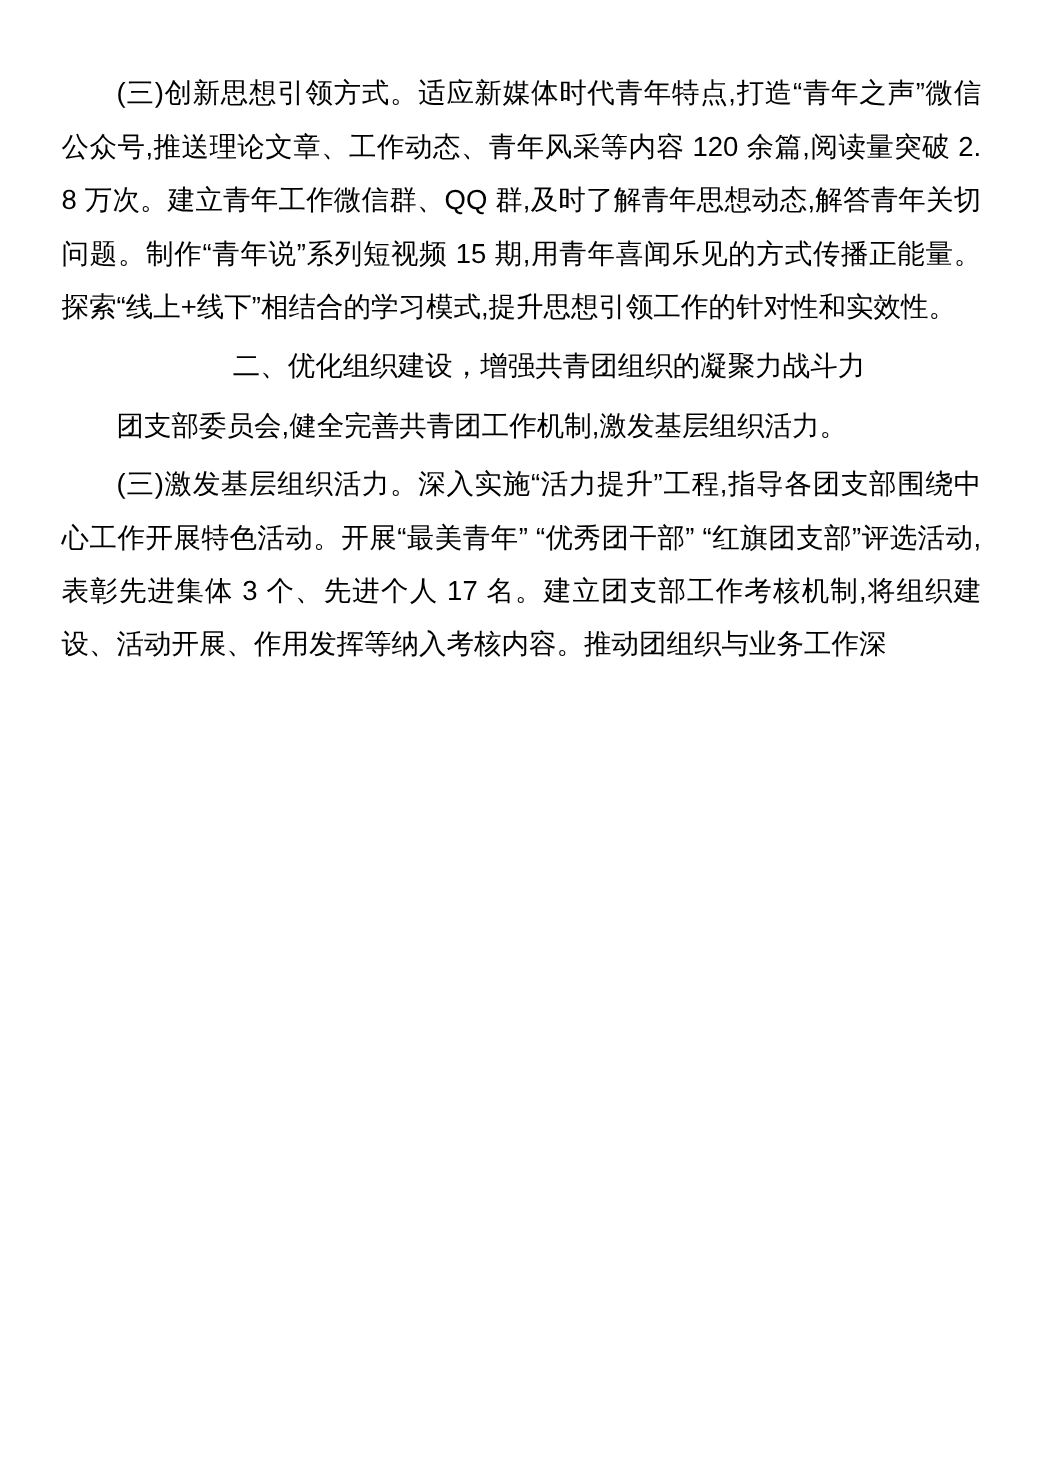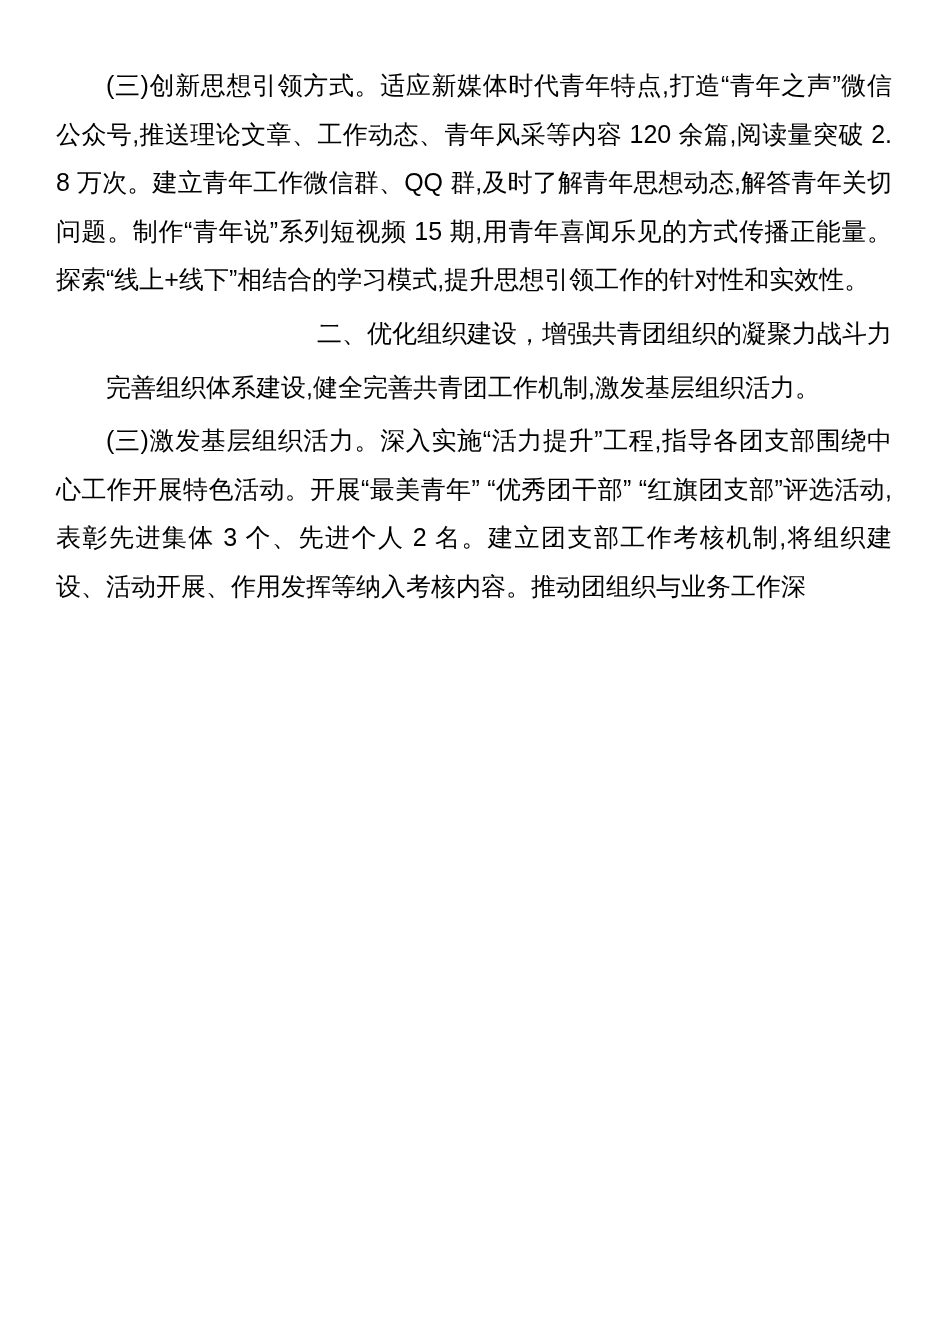--- a/index.html
+++ b/index.html
@@ -24,26 +24,26 @@
     text-align: justify;
   }
   .doc p {
     margin: 0 0 5px 0;
     padding: 0;
     text-indent: 2em;
     word-break: break-all;
   }
   .doc p.heading {
     
-    text-align: right;
+    text-align: center;
   }
 </style>
 </head>
 <body>
 
 <div class="page">
   <div class="doc">
     <p>(三)创新思想引领方式。适应新媒体时代青年特点,打造“青年之声”微信公众号,推送理论文章、工作动态、青年风采等内容 120 余篇,阅读量突破 2.8 万次。建立青年工作微信群、QQ 群,及时了解青年思想动态,解答青年关切问题。制作“青年说”系列短视频 15 期,用青年喜闻乐见的方式传播正能量。探索“线上+线下”相结合的学习模式,提升思想引领工作的针对性和实效性。</p>
     <p class="heading">二、优化组织建设，增强共青团组织的凝聚力战斗力</p>
-    <p>完善组织体系建设,健全完善共青团工作机制,激发基层组织活力。</p>
-    <p>(三)激发基层组织活力。深入实施“活力提升”工程,指导各团支部围绕中心工作开展特色活动。开展“最美青年” “优秀团干部” “红旗团支部”评选活动,表彰先进集体 3 个、先进个人 2 名。建立团支部工作考核机制,将组织建设、活动开展、作用发挥等纳入考核内容。推动团组织与业务工作深</p>
+    <p>团支部委员会,健全完善共青团工作机制,激发基层组织活力。</p>
+    <p>(三)激发基层组织活力。深入实施“活力提升”工程,指导各团支部围绕中心工作开展特色活动。开展“最美青年” “优秀团干部” “红旗团支部”评选活动,表彰先进集体 3 个、先进个人 17 名。建立团支部工作考核机制,将组织建设、活动开展、作用发挥等纳入考核内容。推动团组织与业务工作深</p>
   </div>
 </div>
 
 </body></html>

